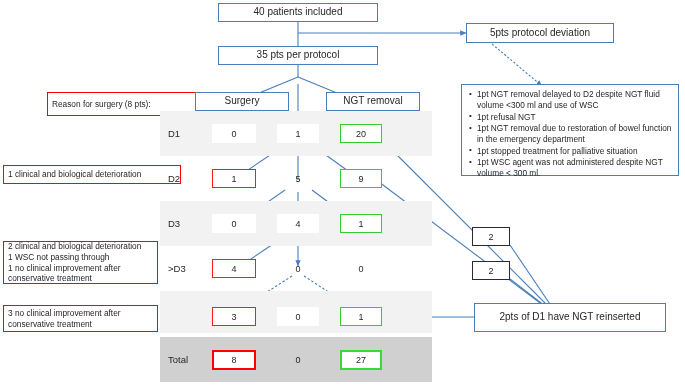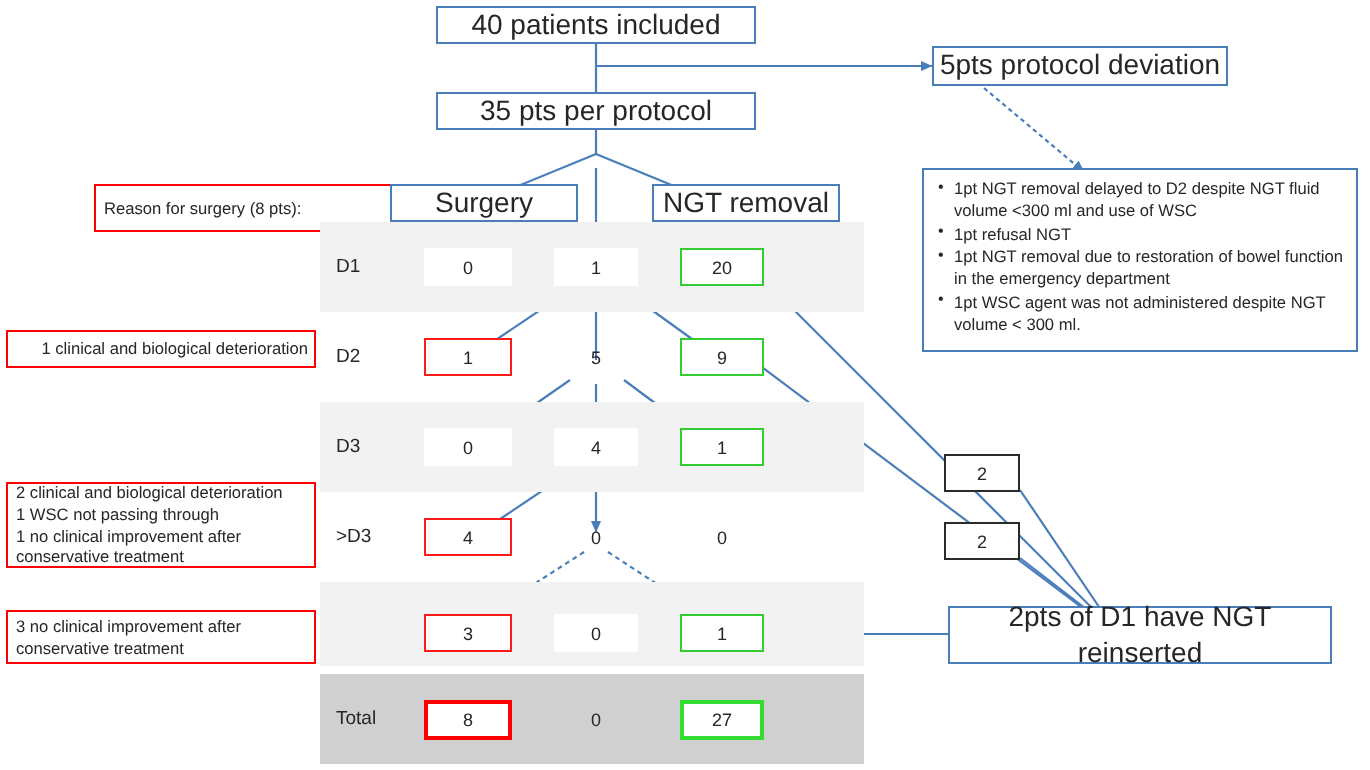--- a/index.html
+++ b/index.html
@@ -14,21 +14,21 @@
     overflow:hidden;
     background:#ffffff;
   }
   #svg-layer{position:absolute;left:0;top:0;width:685px;height:385px;pointer-events:none;}
   .node{position:absolute;box-sizing:border-box;display:flex;align-items:center;justify-content:center;}
 
   
   .blue-box{
     border:1px solid #4a7ebb;
     background:#ffffff;
-    font-size:14px;
+    font-size:10px;
     text-align:center;
     line-height:1.25;
     color:#262626;
   }
   
   .bullet-panel{
     border:1px solid #4a7ebb;
     background:#ffffff;
     box-sizing:border-box;
     padding:4px 6px 4px 4px;
@@ -143,29 +143,30 @@
 
   <div class="node blue-box" style="left:218px;top:46px;width:160px;height:19px;">
     <span>35 pts per protocol</span>
   </div>
 
   <div class="node bullet-panel" style="left:461px;top:84px;width:218px;height:92px;">
     <ul>
       <li>1pt NGT removal delayed to D2 despite NGT fluid volume &lt;300 ml and use of WSC</li>
       <li>1pt refusal NGT</li>
       <li>1pt NGT removal due to restoration of bowel function in the emergency department</li>
+      <li>1pt stopped treatment for palliative situation</li>
       <li>1pt WSC agent was not administered despite NGT volume &lt; 300 ml.</li>
     </ul>
   </div>
 
   <div class="node red-note" style="left:3px;top:92px;width:155px;height:24px;margin-left:44px;">
     <span>Reason for surgery (8 pts):</span>
   </div>
 
-  <div class="node red-note" style="left:3px;top:165px;width:155px;height:19px;justify-content:flex-end;">
+  <div class="node red-note" style="left:3px;top:165px;width:178px;height:19px;">
     <span>1 clinical and biological deterioration</span>
   </div>
 
   <div class="node red-note" style="left:3px;top:241px;width:155px;height:43px;">
     <span>
       <span style="display:block">2 clinical and biological deterioration</span>
       <span style="display:block">1 WSC not passing through</span>
       <span style="display:block">1 no clinical improvement after</span>
       <span style="display:block">conservative treatment</span>
     </span>

